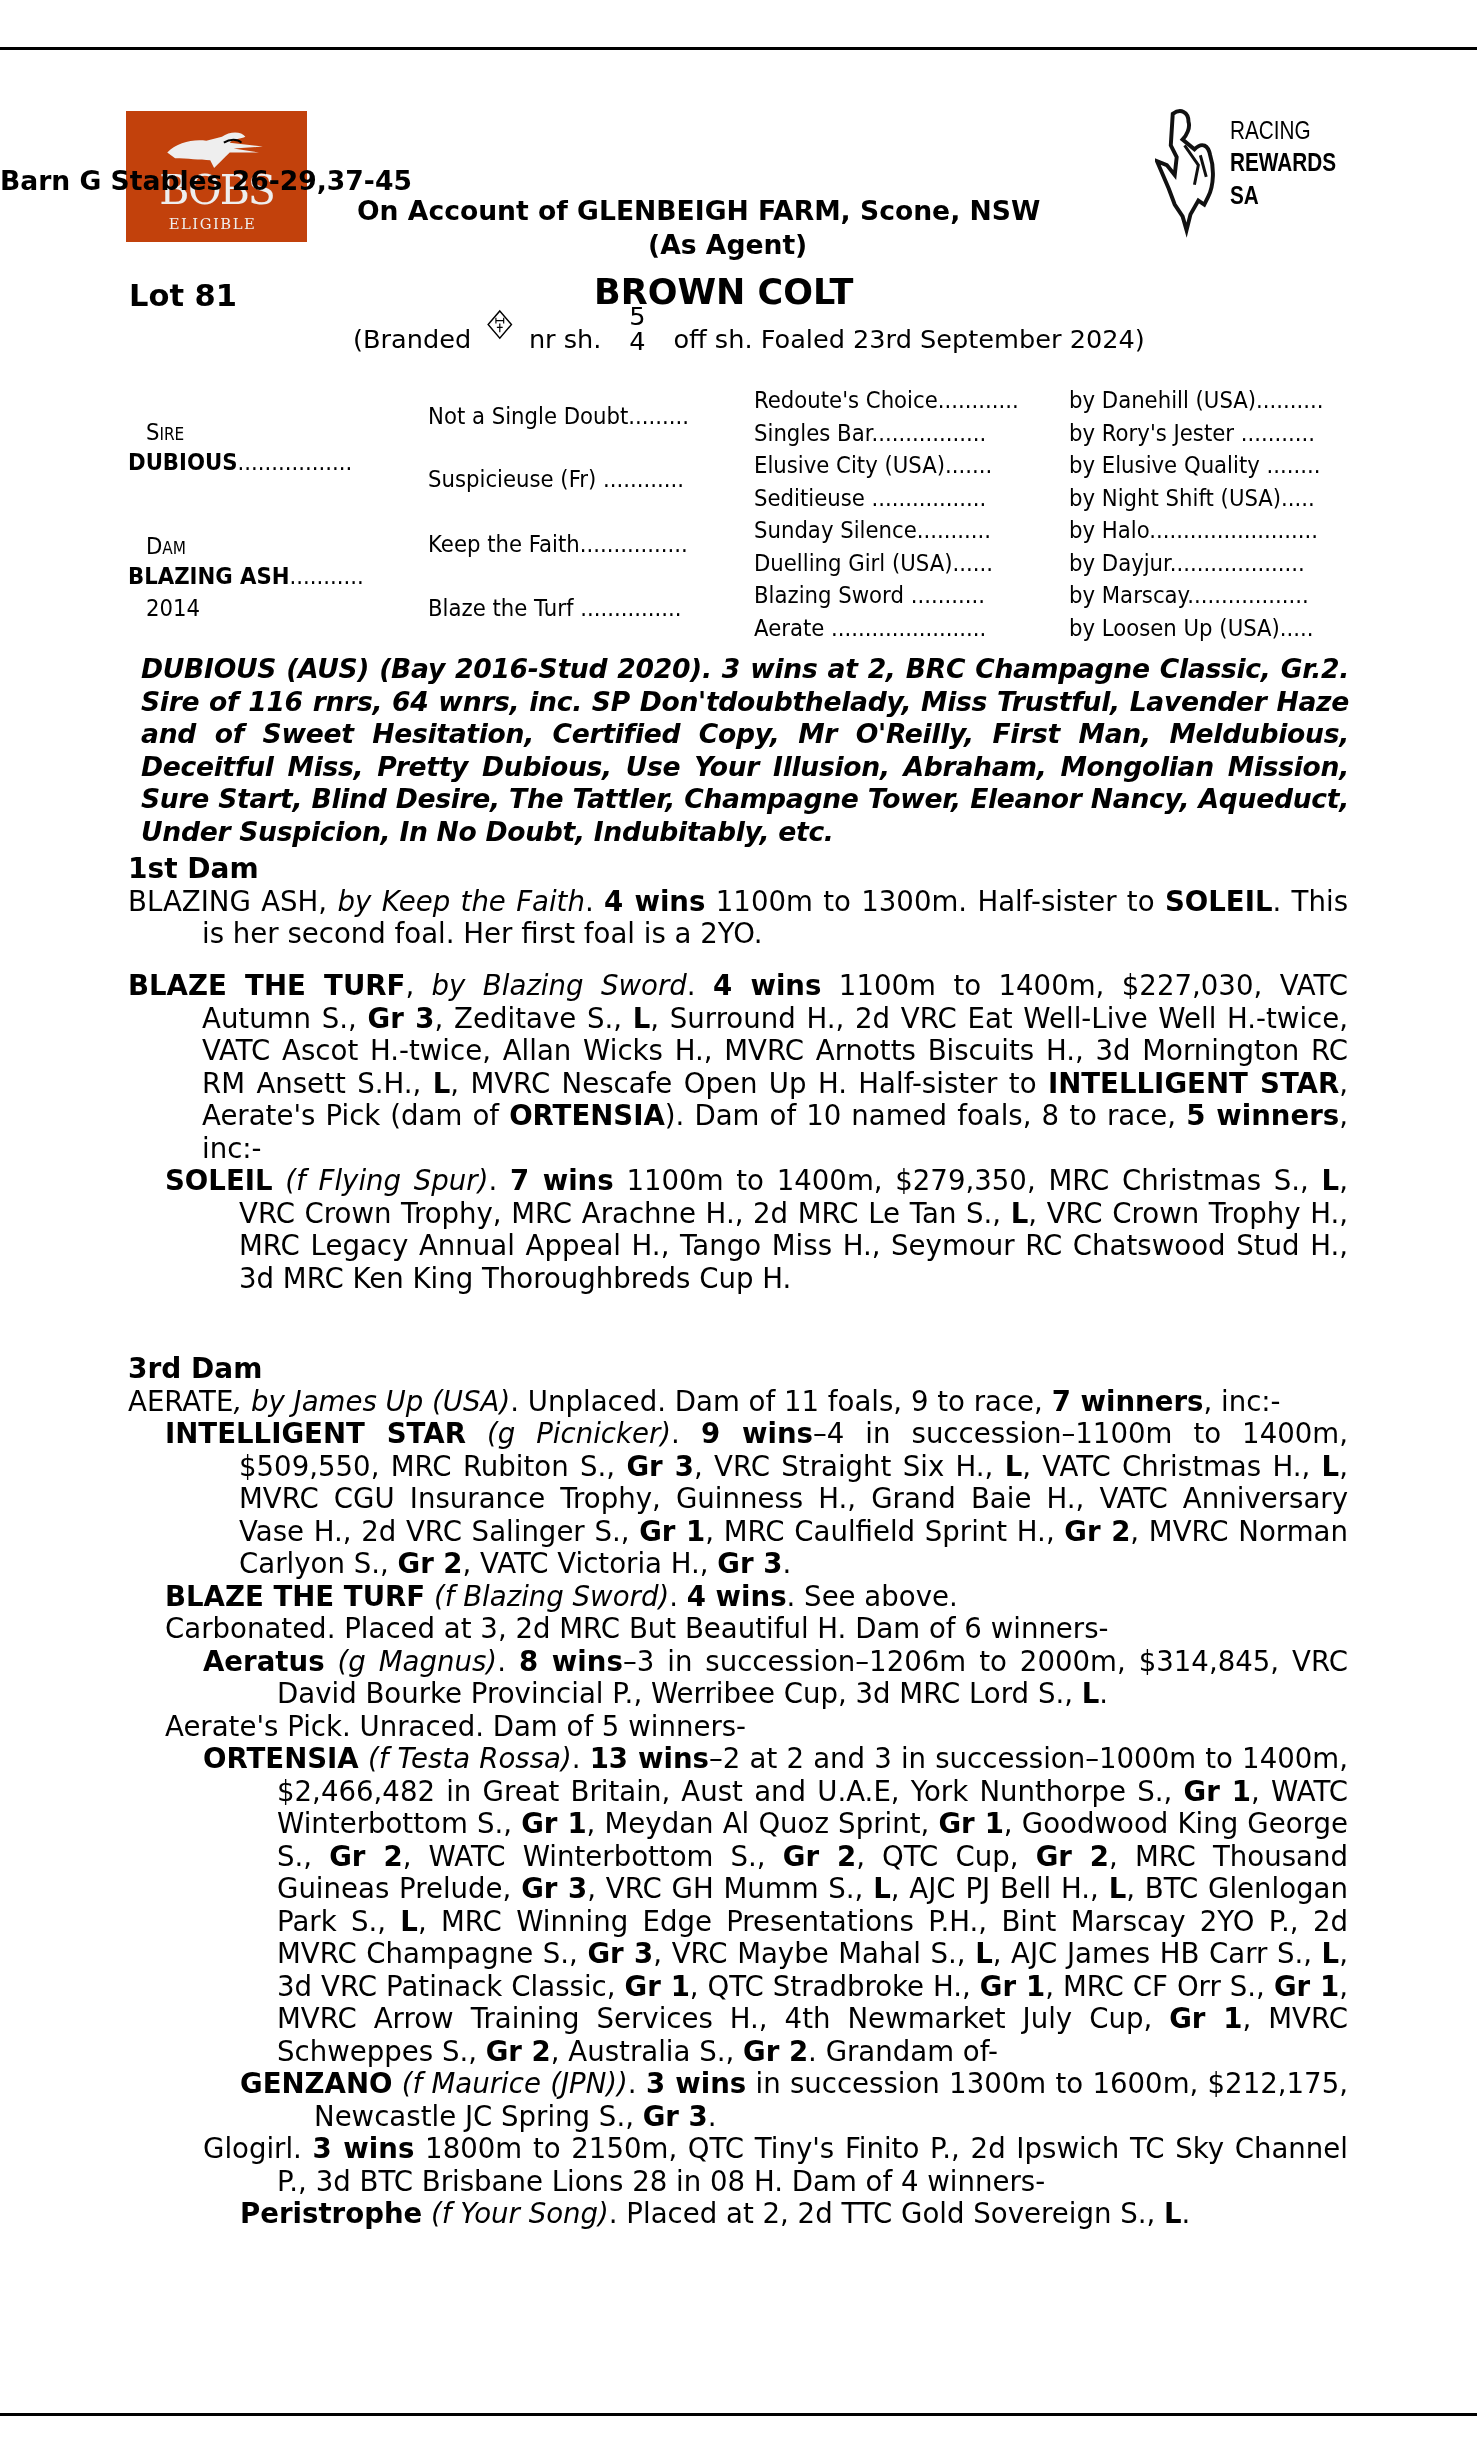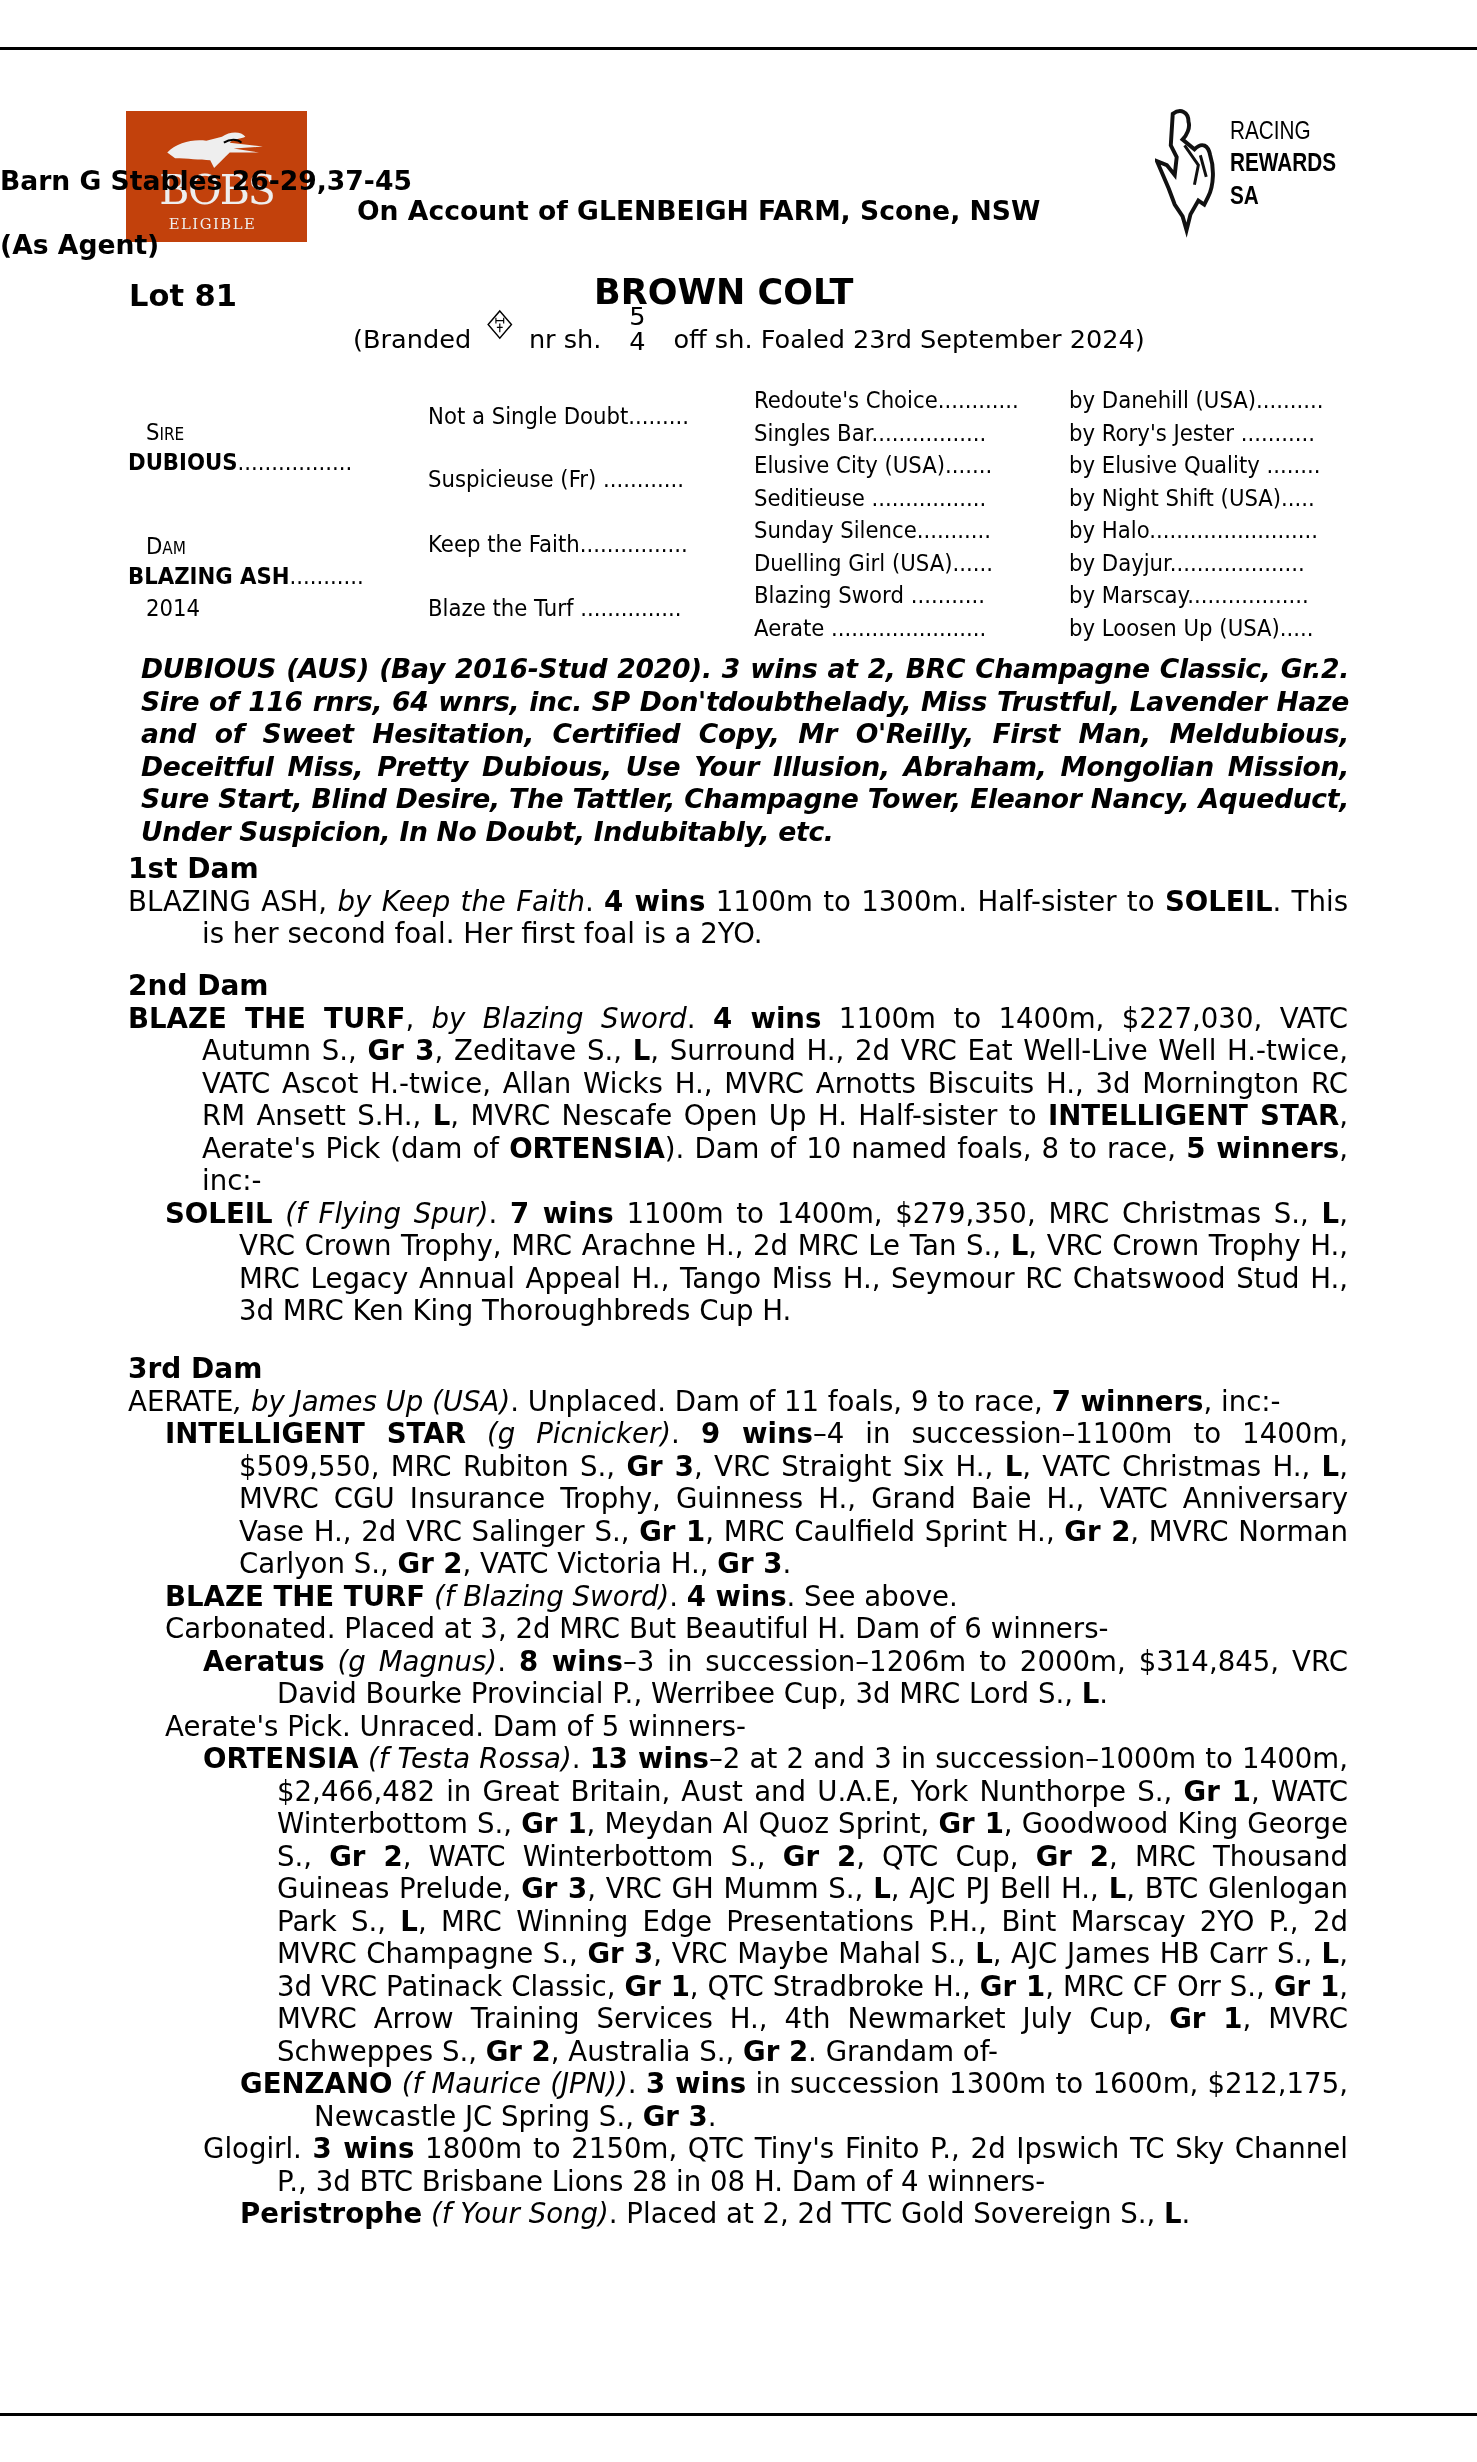--- a/index.html
+++ b/index.html
@@ -22,21 +22,21 @@
   .rr .t1, .rr .t2, .rr .t3 { position:absolute; left:75px; font-family:"Liberation Sans", sans-serif;
                              font-size:26.6px; line-height:29.6px; transform:scaleX(0.78); transform-origin:left; }
   .rr .t1 { top:9.9px; font-weight:normal; }
   .rr .t2 { top:42px; font-weight:bold; }
   .rr .t3 { top:75px; font-weight:bold; }
 
   
   .hdr { position:absolute; font-weight:bold; font-size:26.6px; line-height:31.5px; white-space:nowrap; }
   .barn { left:0; width:1131px; text-align:left; top:165px; }
   .acct { left:357px; top:195px; }
-  .agent { left:0; width:1224px; text-align:left; top:229px; box-sizing:border-box; }
+  .agent { left:0; width:1224px; text-align:left; top:229px; padding-left:648px; box-sizing:border-box; }
   .lot { position:absolute; left:129px; top:278px; font-weight:bold; font-size:30.5px; }
   .title { position:absolute; left:594px; top:272px; font-weight:bold; font-size:35px; }
   .branded { position:absolute; left:353px; top:323px; font-size:25.6px; white-space:nowrap; line-height:33px; }
   .branded .brand-mark { display:inline-block; width:29.6px; height:33px; vertical-align:top; margin:-13.8px 5.9px 0 5.9px; }
   .frac { display:inline-block; vertical-align:middle; text-align:center; font-size:25.6px; line-height:25.6px;
           margin:-19.7px 19.7px 0 19.7px; position:relative; top:-2px; }
   .frac span { display:block; }
 
   
   .ped { position:absolute; font-size:23.6px; line-height:23.6px; white-space:nowrap; transform:scaleX(0.9); transform-origin:left; }
@@ -129,21 +129,20 @@
 </div>
 
 <div class="sire-desc">DUBIOUS (AUS) (Bay 2016-Stud 2020). 3 wins at 2, BRC Champagne Classic, Gr.2. Sire of 116 rnrs, 64 wnrs, inc. SP Don'tdoubthelady, Miss Trustful, Lavender Haze and of Sweet Hesitation, Certified Copy, Mr O'Reilly, First Man, Meldubious, Deceitful Miss, Pretty Dubious, Use Your Illusion, Abraham, Mongolian Mission, Sure Start, Blind Desire, The Tattler, Champagne Tower, Eleanor Nancy, Aqueduct, Under Suspicion, In No Doubt, Indubitably, etc.</div>
 
 <div class="prose" style="top:853px;">
   <div class="heading">1st Dam</div>
   <div class="para hang"><span>BLAZING ASH</span>, <span class="i">by Keep the Faith</span>. <span class="b">4 wins</span> <span>1100m to 1300m. Half-sister to</span> <span class="b">SOLEIL</span><span>. This is her second foal. Her first foal is a 2YO.</span></div>
 </div>
 
 <div class="prose" style="top:970px;">
-  <div class="heading">2nd Dam</div>
   <div class="para hang"><span class="b">BLAZE THE TURF</span>, <span class="i">by Blazing Sword</span>. <span class="b">4 wins</span> <span>1100m to 1400m, $227,030, VATC Autumn S.,</span> <span class="b">Gr 3</span><span>, Zeditave S.,</span> <span class="b">L</span><span>, Surround H., 2d VRC Eat Well-Live Well H.-twice, VATC Ascot H.-twice, Allan Wicks H., MVRC Arnotts Biscuits H., 3d Mornington RC RM Ansett S.H.,</span> <span class="b">L</span><span>, MVRC Nescafe Open Up H. Half-sister to</span> <span class="b">INTELLIGENT STAR</span><span>, Aerate's Pick (dam of</span> <span class="b">ORTENSIA</span><span>). Dam of 10 named foals, 8 to race,</span> <span class="b">5 winners</span><span>, inc:-</span></div>
   <div class="para hang" style="margin-left:37px;"><span class="b">SOLEIL</span> <span class="i">(f Flying Spur)</span>. <span class="b">7 wins</span> <span>1100m to 1400m, $279,350, MRC Christmas S.,</span> <span class="b">L</span><span>, VRC Crown Trophy, MRC Arachne H., 2d MRC Le Tan S.,</span> <span class="b">L</span><span>, VRC Crown Trophy H., MRC Legacy Annual Appeal H., Tango Miss H., Seymour RC Chatswood Stud H., 3d MRC Ken King Thoroughbreds Cup H.</span></div>
 </div>
 
 <div class="prose" style="top:1353px;">
   <div class="heading">3rd Dam</div>
   <div class="para"><span>AERATE</span><span class="i">, by James Up (USA)</span><span>. Unplaced. Dam of 11 foals, 9 to race,</span> <span class="b">7 winners</span><span>, inc:-</span></div>
 
   <div class="para hang" style="margin-left:37px;"><span class="b">INTELLIGENT STAR</span> <span class="i">(g Picnicker)</span>. <span class="b">9 wins</span><span>–4 in succession–1100m to 1400m, $509,550, MRC Rubiton S.,</span> <span class="b">Gr 3</span><span>, VRC Straight Six H.,</span> <span class="b">L</span><span>, VATC Christmas H.,</span> <span class="b">L</span><span>, MVRC CGU Insurance Trophy, Guinness H., Grand Baie H., VATC Anniversary Vase H., 2d VRC Salinger S.,</span> <span class="b">Gr 1</span><span>, MRC Caulfield Sprint H.,</span> <span class="b">Gr 2</span><span>, MVRC Norman Carlyon S.,</span> <span class="b">Gr 2</span><span>, VATC Victoria H.,</span> <span class="b">Gr 3</span><span>.</span></div>
 

